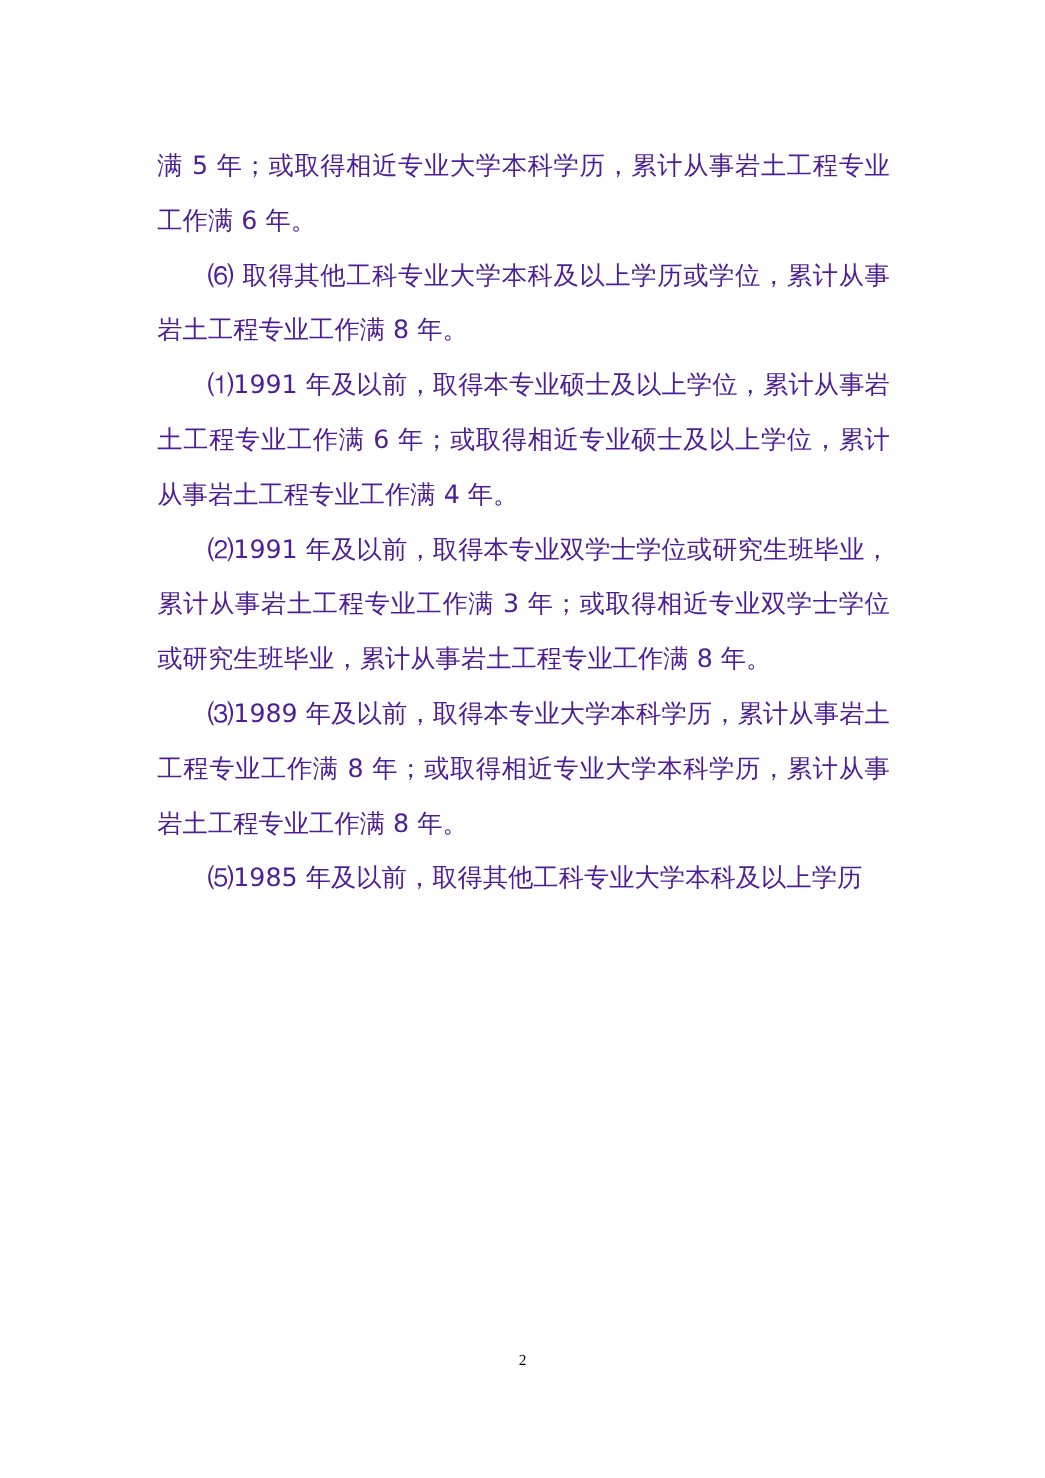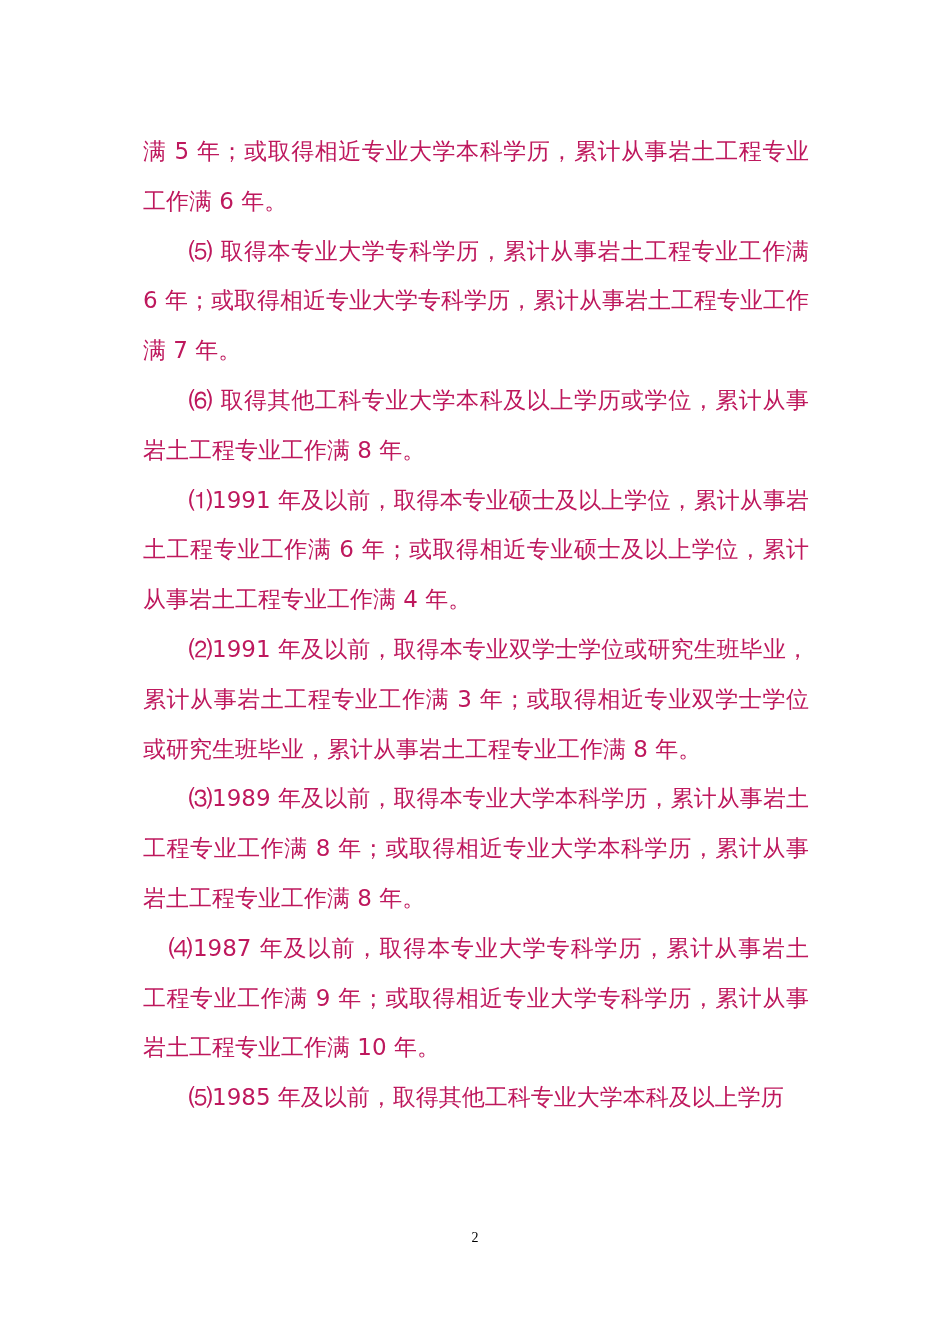--- a/index.html
+++ b/index.html
@@ -3,38 +3,36 @@
 <meta charset="utf-8">
 <style>
   html, body { margin: 0; padding: 0; background: #ffffff; }
   body { width: 950px; height: 1344px; position: relative; overflow: hidden; }
   .page {
     position: absolute; left: 0; top: 0; width: 950px; height: 1344px; background: #ffffff;
   }
   .content {
     position: absolute; left: 143px; top: 127px; width: 666px;
     font-family: "DejaVu Sans", "Liberation Sans", sans-serif;
-    font-size: 23px; line-height: 49.8px; color: #be185d;
+    font-size: 23px; line-height: 49.8px; color: #4c1d95;
   }
   .para { margin: 0; text-align: justify; text-align-last: left; word-break: break-all; }
   .indent { text-indent: 46px; }
   .indent-sm { text-indent: 26px; }
   .page-number {
     position: absolute; left: 0; width: 950px; top: 1230px; text-align: center;
     font-family: "Liberation Serif", "DejaVu Serif", serif; font-size: 14px; color: #000;
   }
 </style>
 </head>
 <body>
 
 <div class="page">
   <div class="content">
     <p class="para">满 5 年；或取得相近专业大学本科学历，累计从事岩土工程专业工作满 6 年。</p>
-    <p class="para indent">⑸ 取得本专业大学专科学历，累计从事岩土工程专业工作满 6 年；或取得相近专业大学专科学历，累计从事岩土工程专业工作满 7 年。</p>
     <p class="para indent">⑹ 取得其他工科专业大学本科及以上学历或学位，累计从事岩土工程专业工作满 8 年。</p>
     <p class="para indent">⑴1991 年及以前，取得本专业硕士及以上学位，累计从事岩土工程专业工作满 6 年；或取得相近专业硕士及以上学位，累计从事岩土工程专业工作满 4 年。</p>
     <p class="para indent">⑵1991 年及以前，取得本专业双学士学位或研究生班毕业，累计从事岩土工程专业工作满 3 年；或取得相近专业双学士学位或研究生班毕业，累计从事岩土工程专业工作满 8 年。</p>
     <p class="para indent">⑶1989 年及以前，取得本专业大学本科学历，累计从事岩土工程专业工作满 8 年；或取得相近专业大学本科学历，累计从事岩土工程专业工作满 8 年。</p>
-    <p class="para indent-sm">⑷1987 年及以前，取得本专业大学专科学历，累计从事岩土工程专业工作满 9 年；或取得相近专业大学专科学历，累计从事岩土工程专业工作满 10 年。</p>
     <p class="para indent">⑸1985 年及以前，取得其他工科专业大学本科及以上学历</p>
   </div>
   <div class="page-number">2</div>
 </div>
 
 </body></html>

